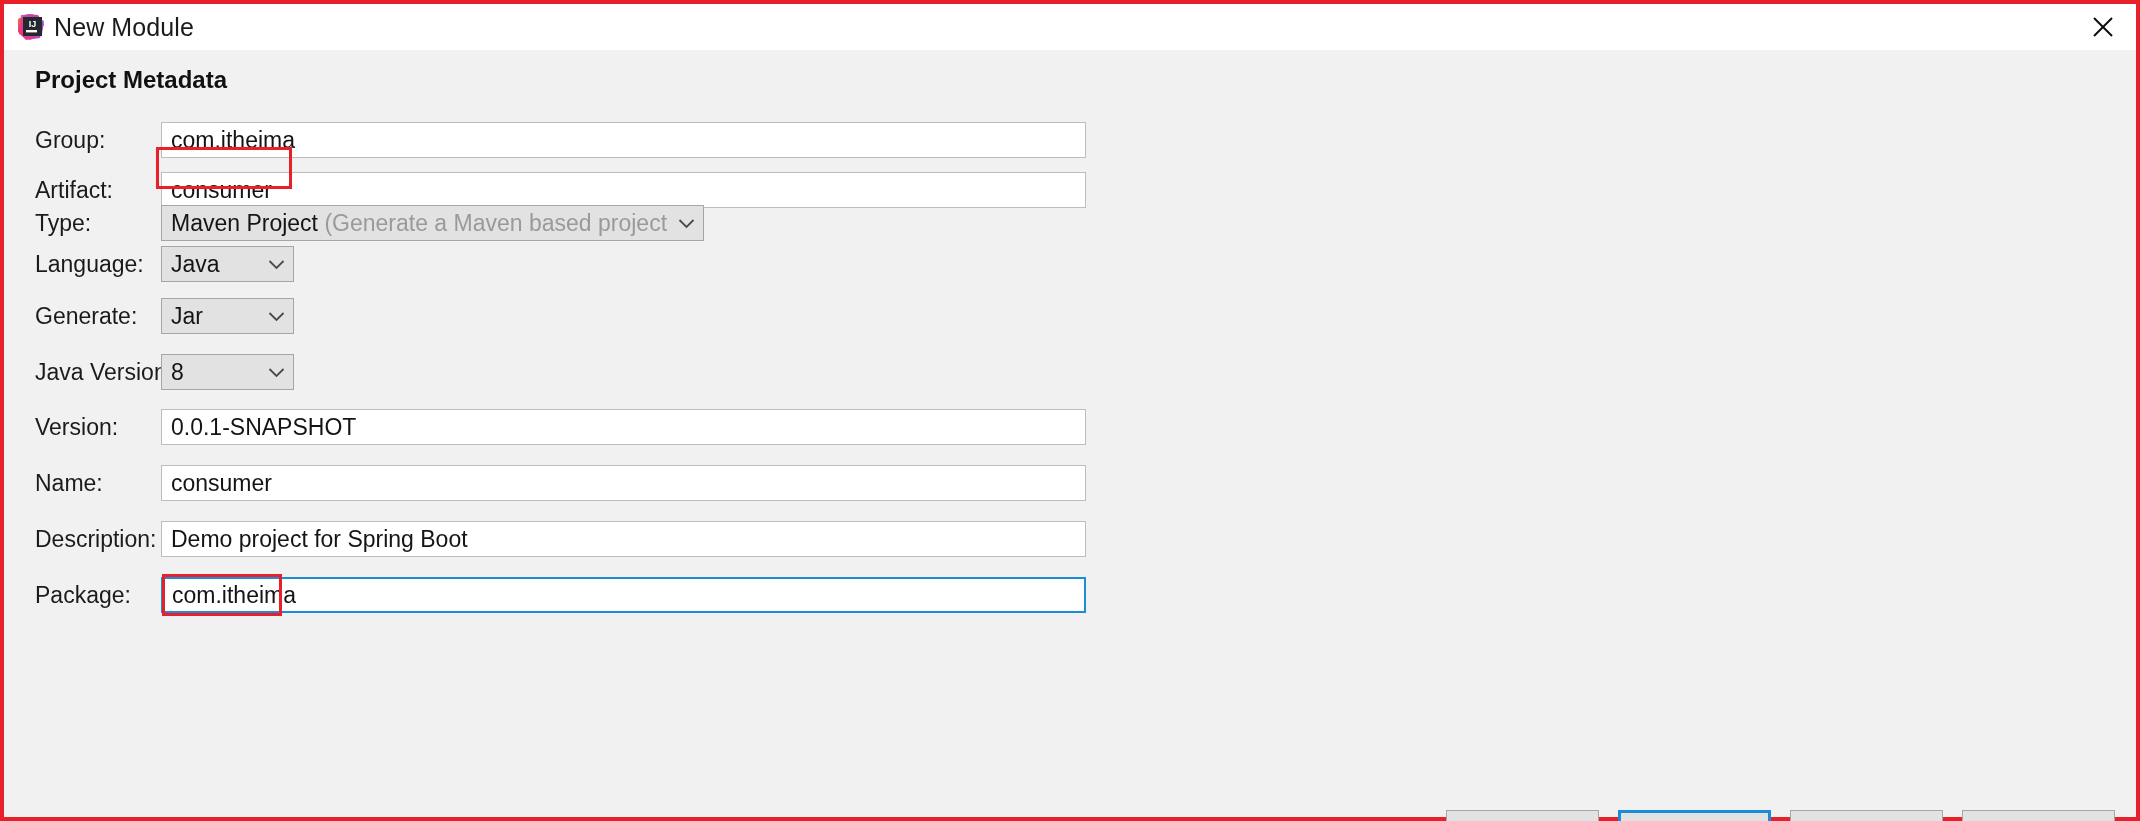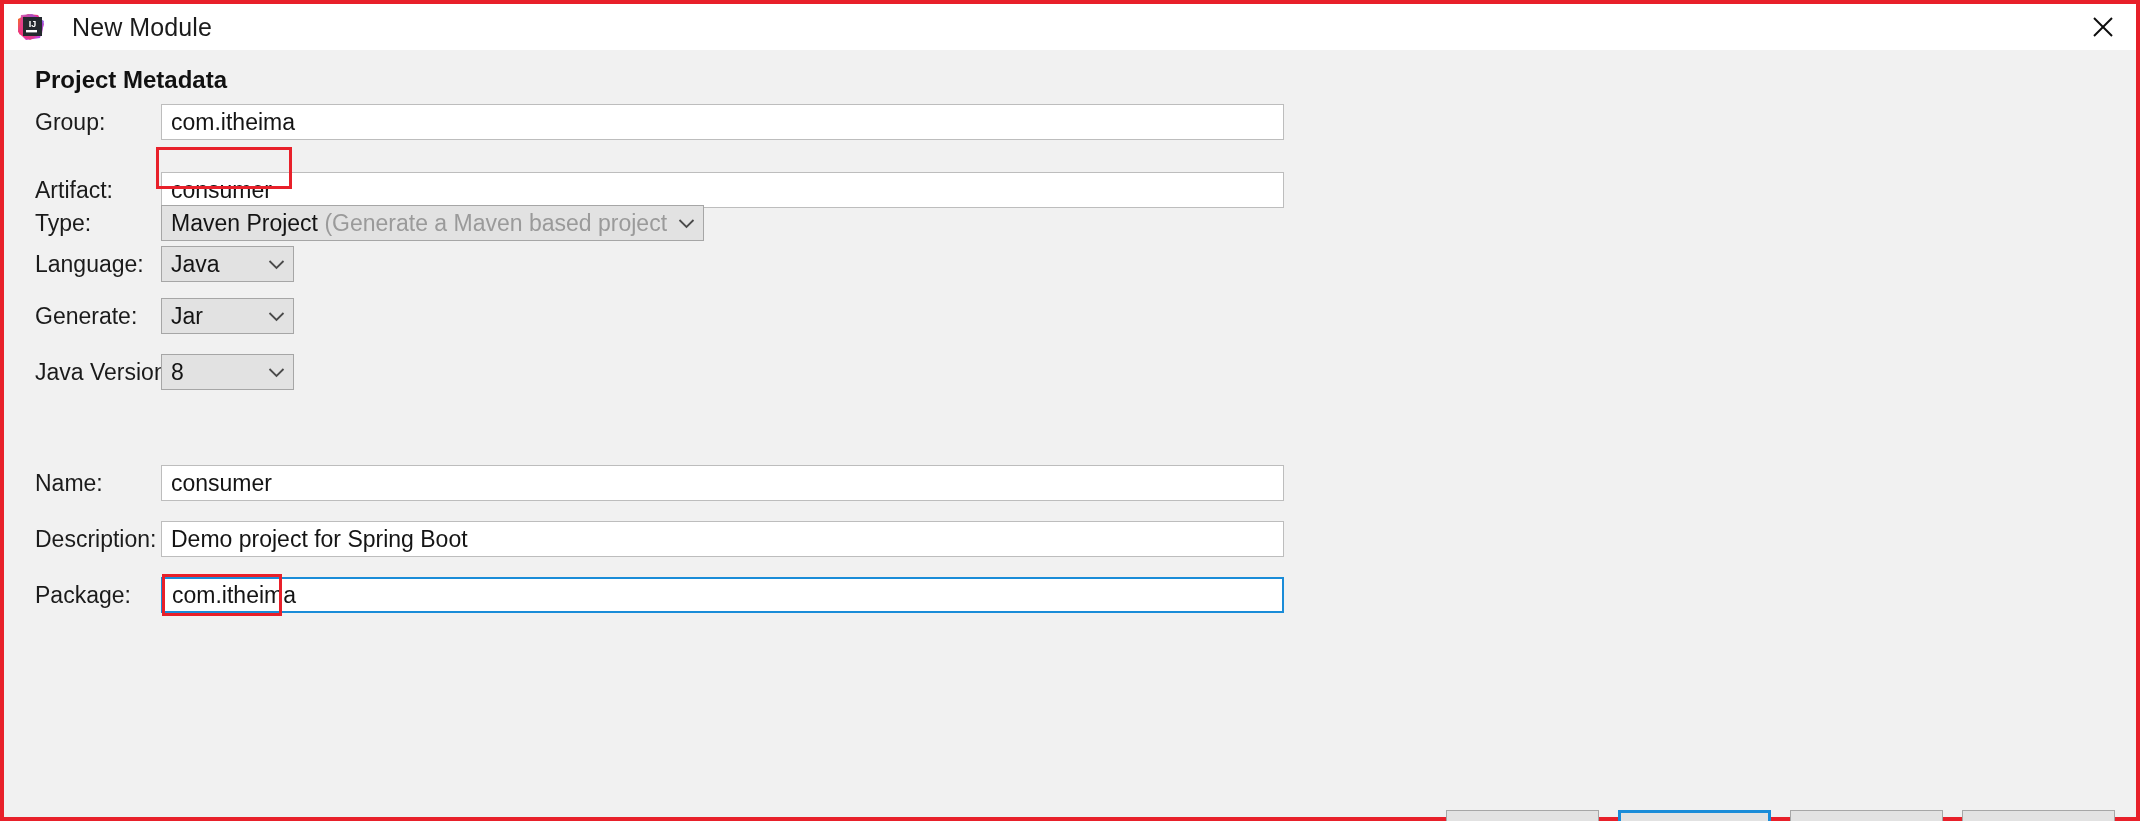--- a/index.html
+++ b/index.html
@@ -39,21 +39,21 @@
     padding-left: 12px;
     box-sizing: border-box;
   }
   #app-icon {
     width: 30px;
     height: 30px;
     flex: 0 0 30px;
     position: relative;
   }
   #title-text {
-    margin-left: 26px;
+    margin-left: 8px;
     font-size: 25px;
     color: #1b1b1b;
     letter-spacing: 0.1px;
     white-space: nowrap;
   }
   #close-btn {
     position: absolute;
     right: 0px;
     top: 0px;
     width: 66px;
@@ -101,21 +101,21 @@
     box-sizing: border-box;
     height: 36px;
     background: #ffffff;
     border: 1px solid #bdbdbd;
     display: flex;
     align-items: center;
     padding-left: 9px;
     font-size: 23px;
     color: #141414;
     white-space: nowrap;
-    width: 1123px;
+    width: 925px;
   }
   .tfield.focused {
     border: 2px solid #1a8cd8;
   }
 
   
   .combo {
     box-sizing: border-box;
     height: 36px;
     background: #e2e2e2;
@@ -205,21 +205,21 @@
         <line x1="3" y1="3" x2="21" y2="21" stroke="#0d0d0d" stroke-width="1.9"></line>
         <line x1="21" y1="3" x2="3" y2="21" stroke="#0d0d0d" stroke-width="1.9"></line>
       </svg>
     </div>
   </div>
 
   <div id="content">
 
     <div id="heading">Project Metadata</div>
 
-    <div class="row" style="top:54px;">
+    <div class="row" style="top:72px;">
       <div class="lbl">Group:</div>
       <div class="tfield">com.itheima</div>
     </div>
 
     <div class="row" style="top:100px;margin-top:22px;">
       <div class="lbl">Artifact:</div>
       <div class="tfield">consumer</div>
     </div>
     <div class="annot" style="left:152px; top:97px; width:136px; height:42px;"></div>
 
@@ -267,20 +267,24 @@
       <div class="combo" style="width:133px;">
         <div class="ctext">8</div>
         <span class="chev">
           <svg width="17" height="11" viewBox="0 0 17 11">
             <polyline points="1.5,2 8.5,9 15.5,2" fill="none" stroke="#4a4a4a" stroke-width="1.8"></polyline>
           </svg>
         </span>
       </div>
     </div>
 
+    <div class="row" style="top:359px;">
+      <div class="lbl">Version:</div>
+      <div class="tfield">0.0.1-SNAPSHOT</div>
+    </div>
 
     <div class="row" style="top:415px;justify-content:center;">
       <div class="lbl">Name:</div>
       <div class="tfield">consumer</div>
     </div>
 
     <div class="row" style="top:471px;">
       <div class="lbl">Description:</div>
       <div class="tfield">Demo project for Spring Boot</div>
     </div>

